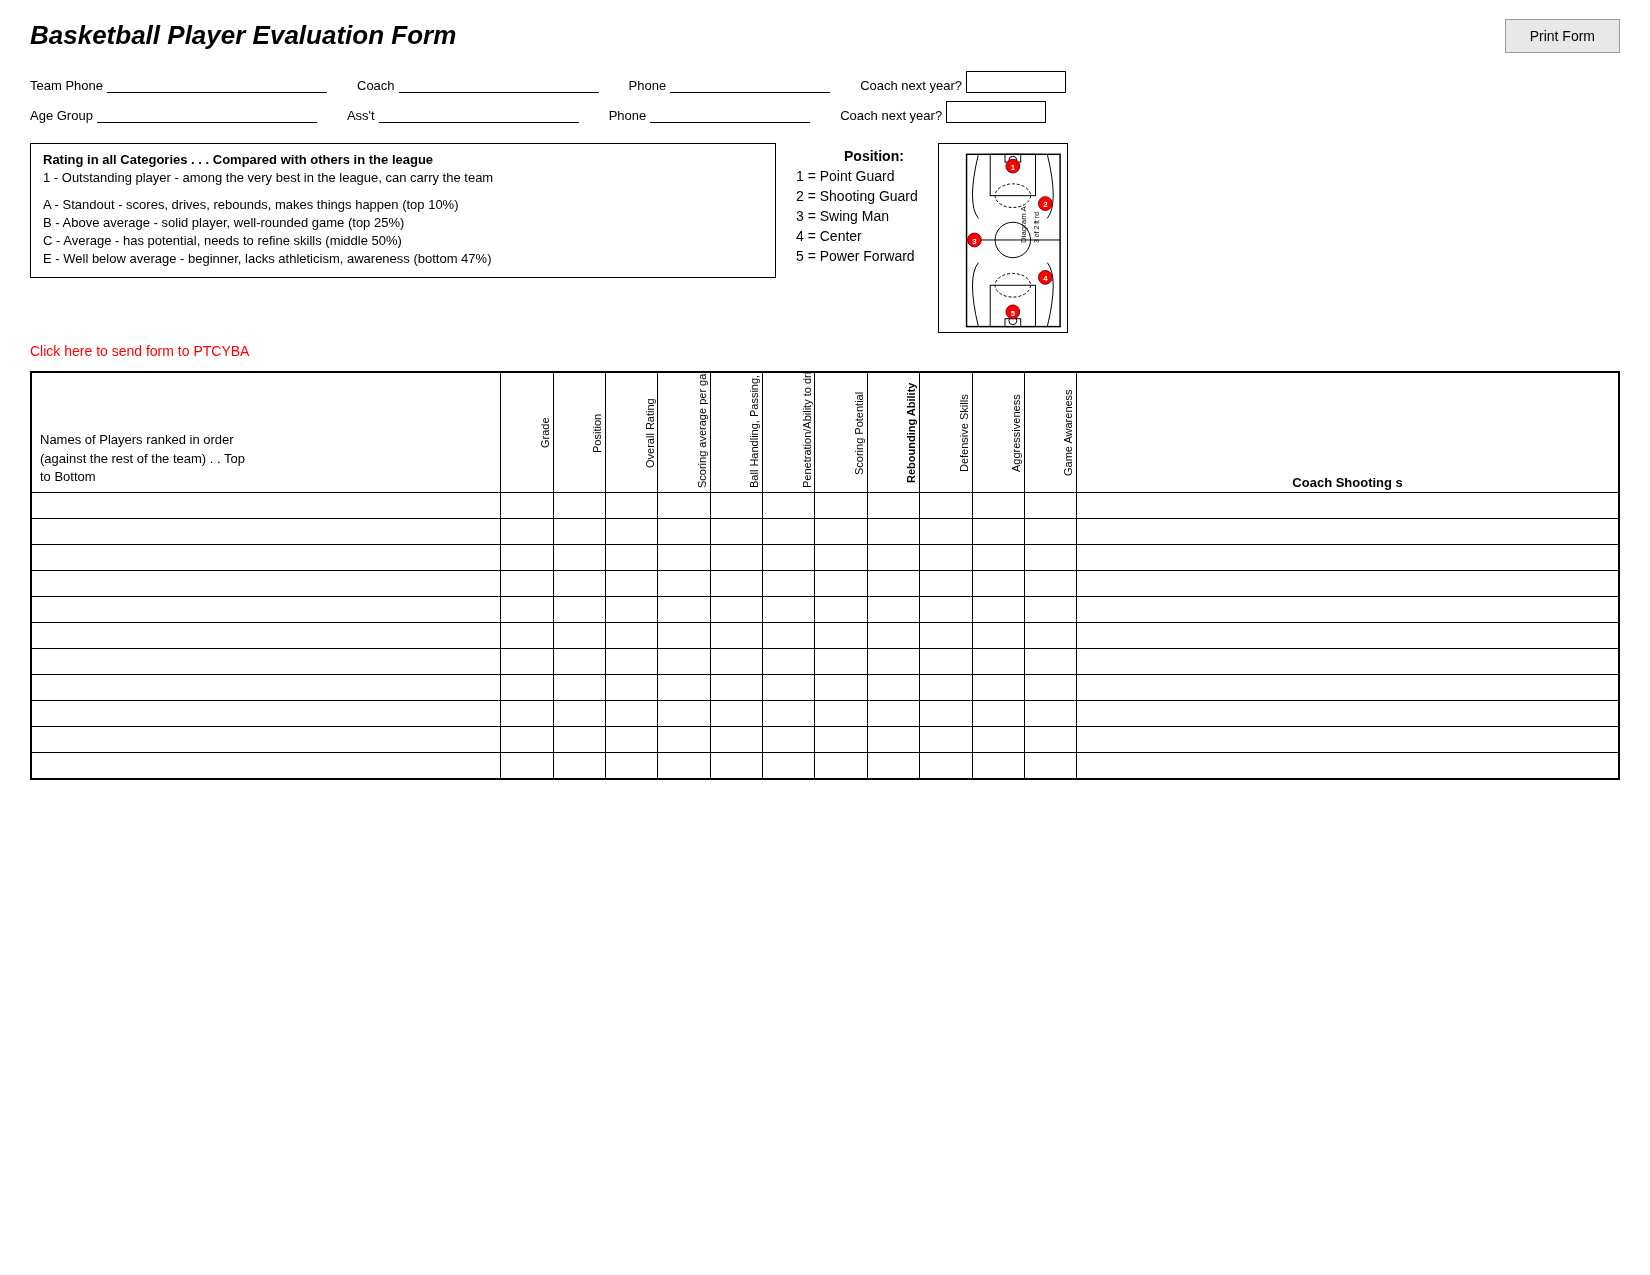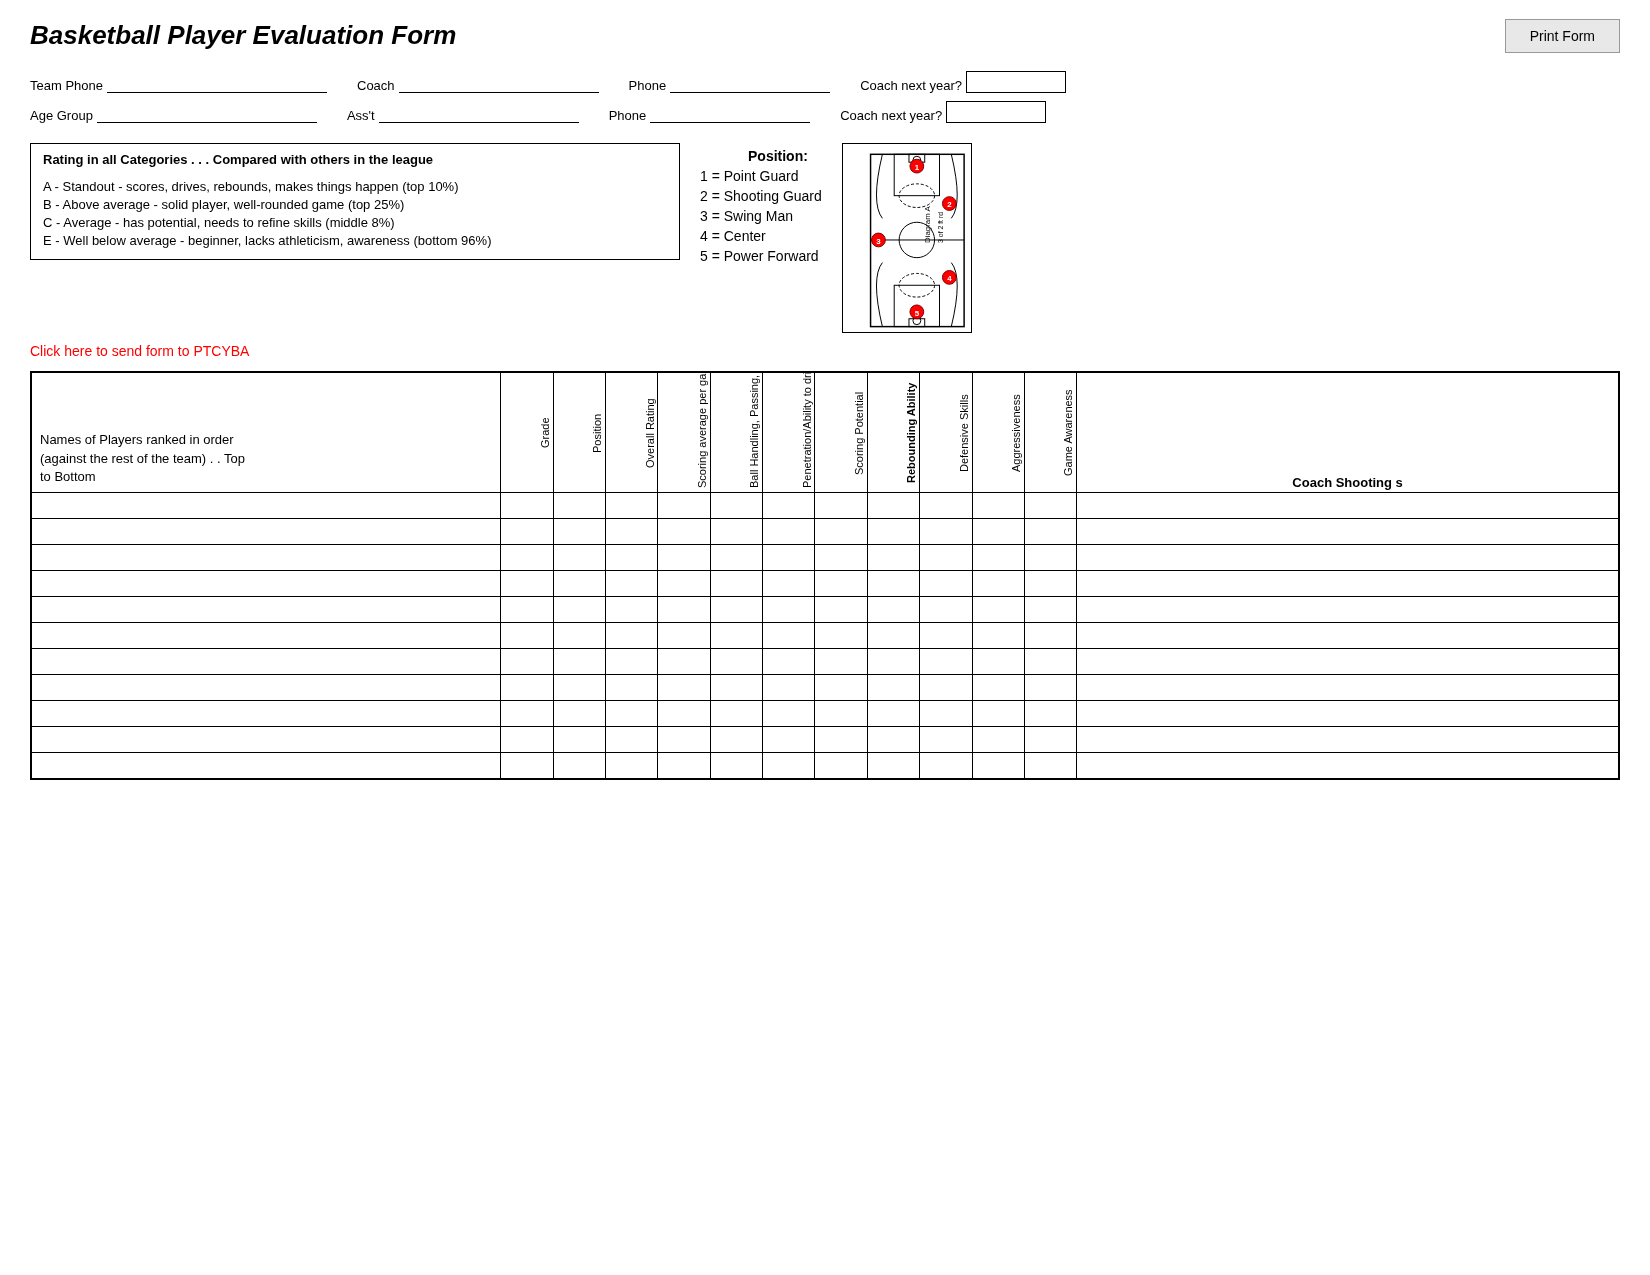--- a/index.html
+++ b/index.html
@@ -79,21 +79,21 @@
     .rating-section {
       display: flex;
       gap: 20px;
       margin-bottom: 10px;
       align-items: flex-start;
     }
     .rating-box {
       border: 1px solid #000;
       padding: 8px 12px;
       flex: 0 0 auto;
-      width: 650px;
+      width: 746px;
     }
     .rating-box p {
       margin-bottom: 3px;
       font-size: 13px;
     }
     .rating-title {
       font-size: 14px;
       font-weight: bold;
       margin-bottom: 5px;
     }
@@ -252,24 +252,25 @@
       <span class="field-label">Coach next year?</span>
       <input type="text" class="field-input-box" style="width: 100px;">
     </div>
   </div>
 </div>
 
 <div class="rating-section">
   <div class="rating-box">
     <p class="rating-title">Rating in all Categories . . . Compared with others in the league</p>
     <div id="rating-items-container">
+        <p style="margin-bottom: 3px; font-size: 13px;">1 - Outstanding player - among the very best in the league, can carry the team</p>
         <p style="margin-bottom: 3px; font-size: 13px; margin-top: 12px;">A - Standout - scores, drives, rebounds, makes things happen (top 10%)</p>
         <p style="margin-bottom: 3px; font-size: 13px;">B - Above average - solid player, well-rounded game (top 25%)</p>
-        <p style="margin-bottom: 3px; font-size: 13px;">C - Average - has potential, needs to refine skills (middle 8%)</p>
-        <p style="margin-bottom: 3px; font-size: 13px;">E - Well below average - beginner, lacks athleticism, awareness (bottom 96%)</p>
+        <p style="margin-bottom: 3px; font-size: 13px;">C - Average - has potential, needs to refine skills (middle 50%)</p>
+        <p style="margin-bottom: 3px; font-size: 13px;">E - Well below average - beginner, lacks athleticism, awareness (bottom 47%)</p>
       </div>
   </div>
   <div class="position-section">
     <p class="position-title">Position:</p>
     <div id="position-items-container">
         <p style="margin-bottom: 4px; font-size: 14px;">1 = Point Guard</p>
         <p style="margin-bottom: 4px; font-size: 14px;">2 = Shooting Guard</p>
         <p style="margin-bottom: 4px; font-size: 14px;">3 = Swing Man</p>
         <p style="margin-bottom: 4px; font-size: 14px;">4 = Center</p>
         <p style="margin-bottom: 4px; font-size: 14px;">5 = Power Forward</p>

